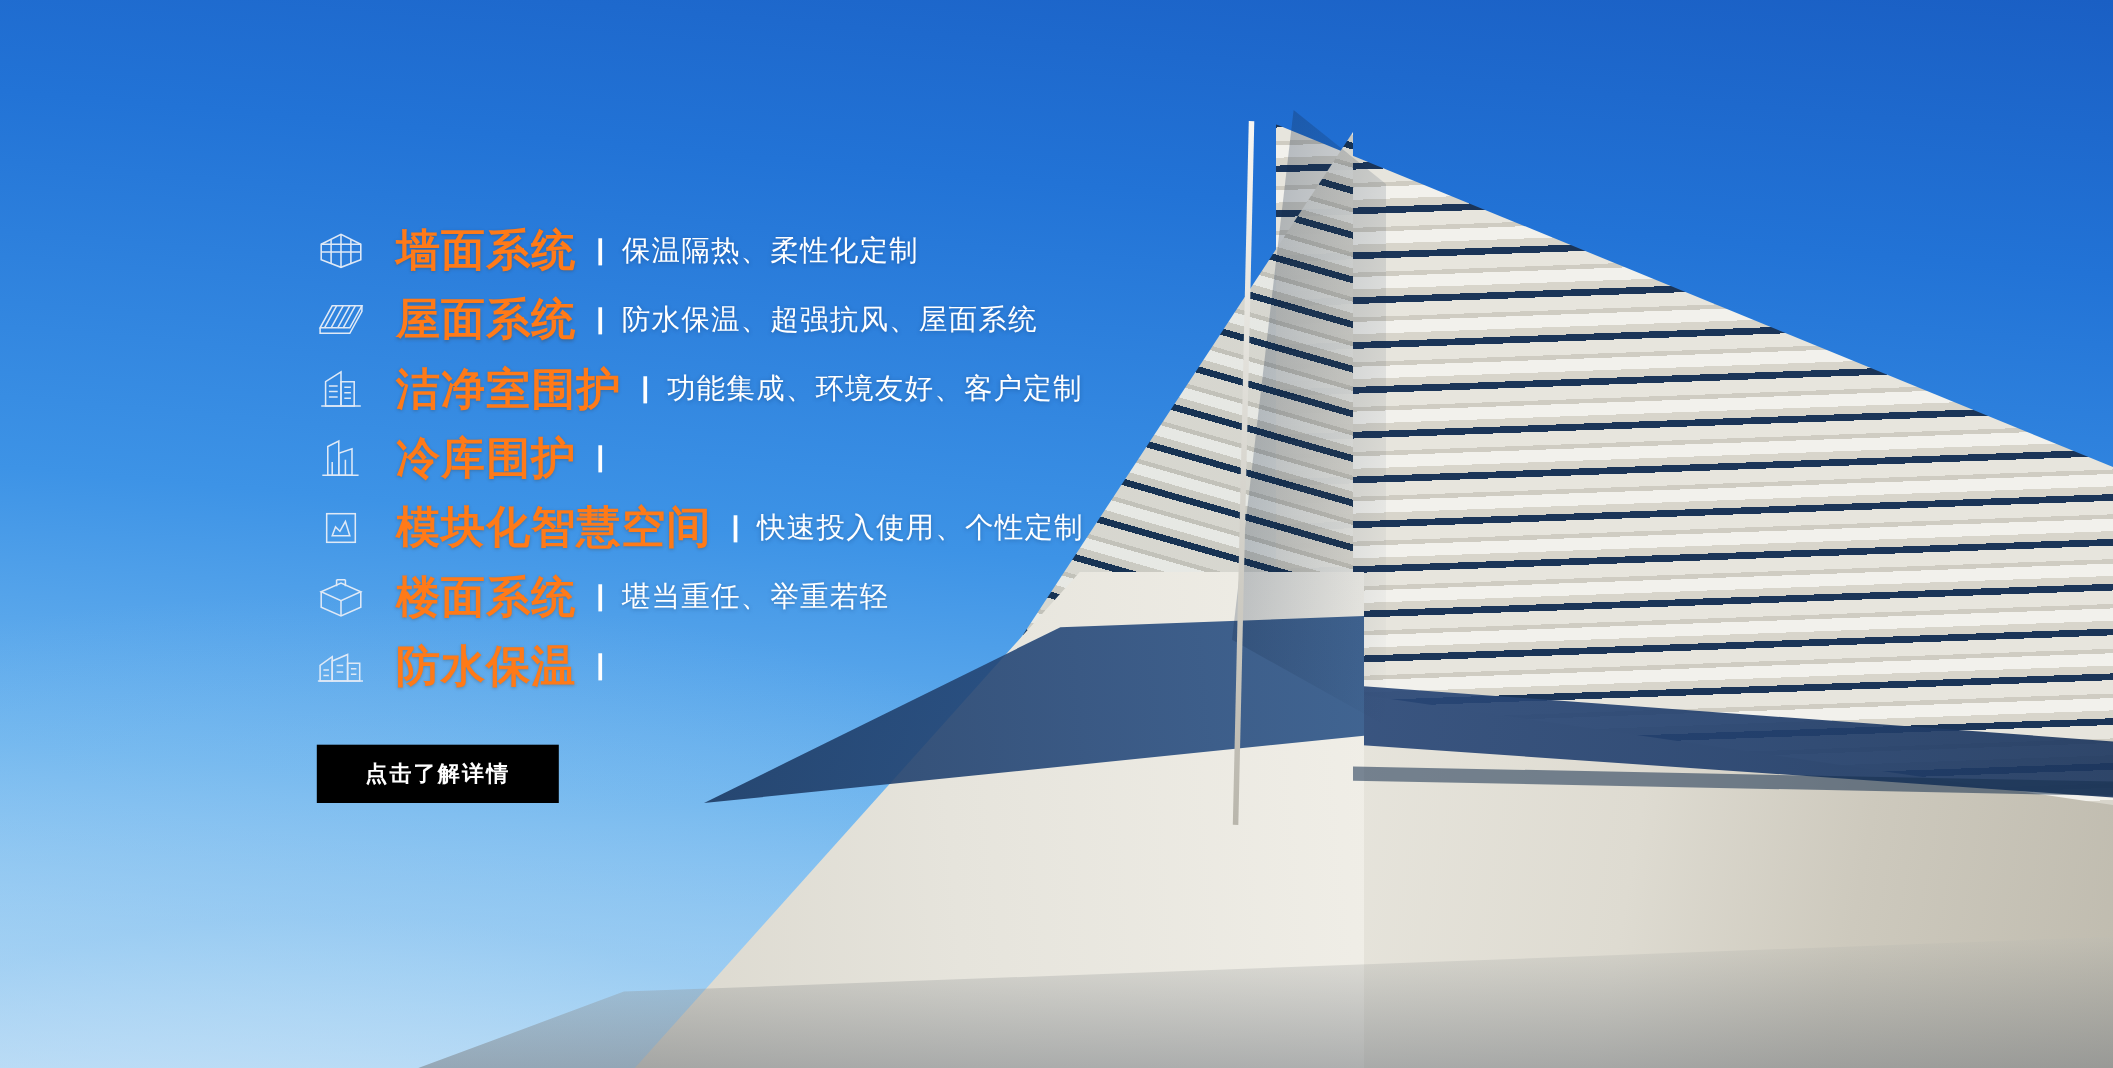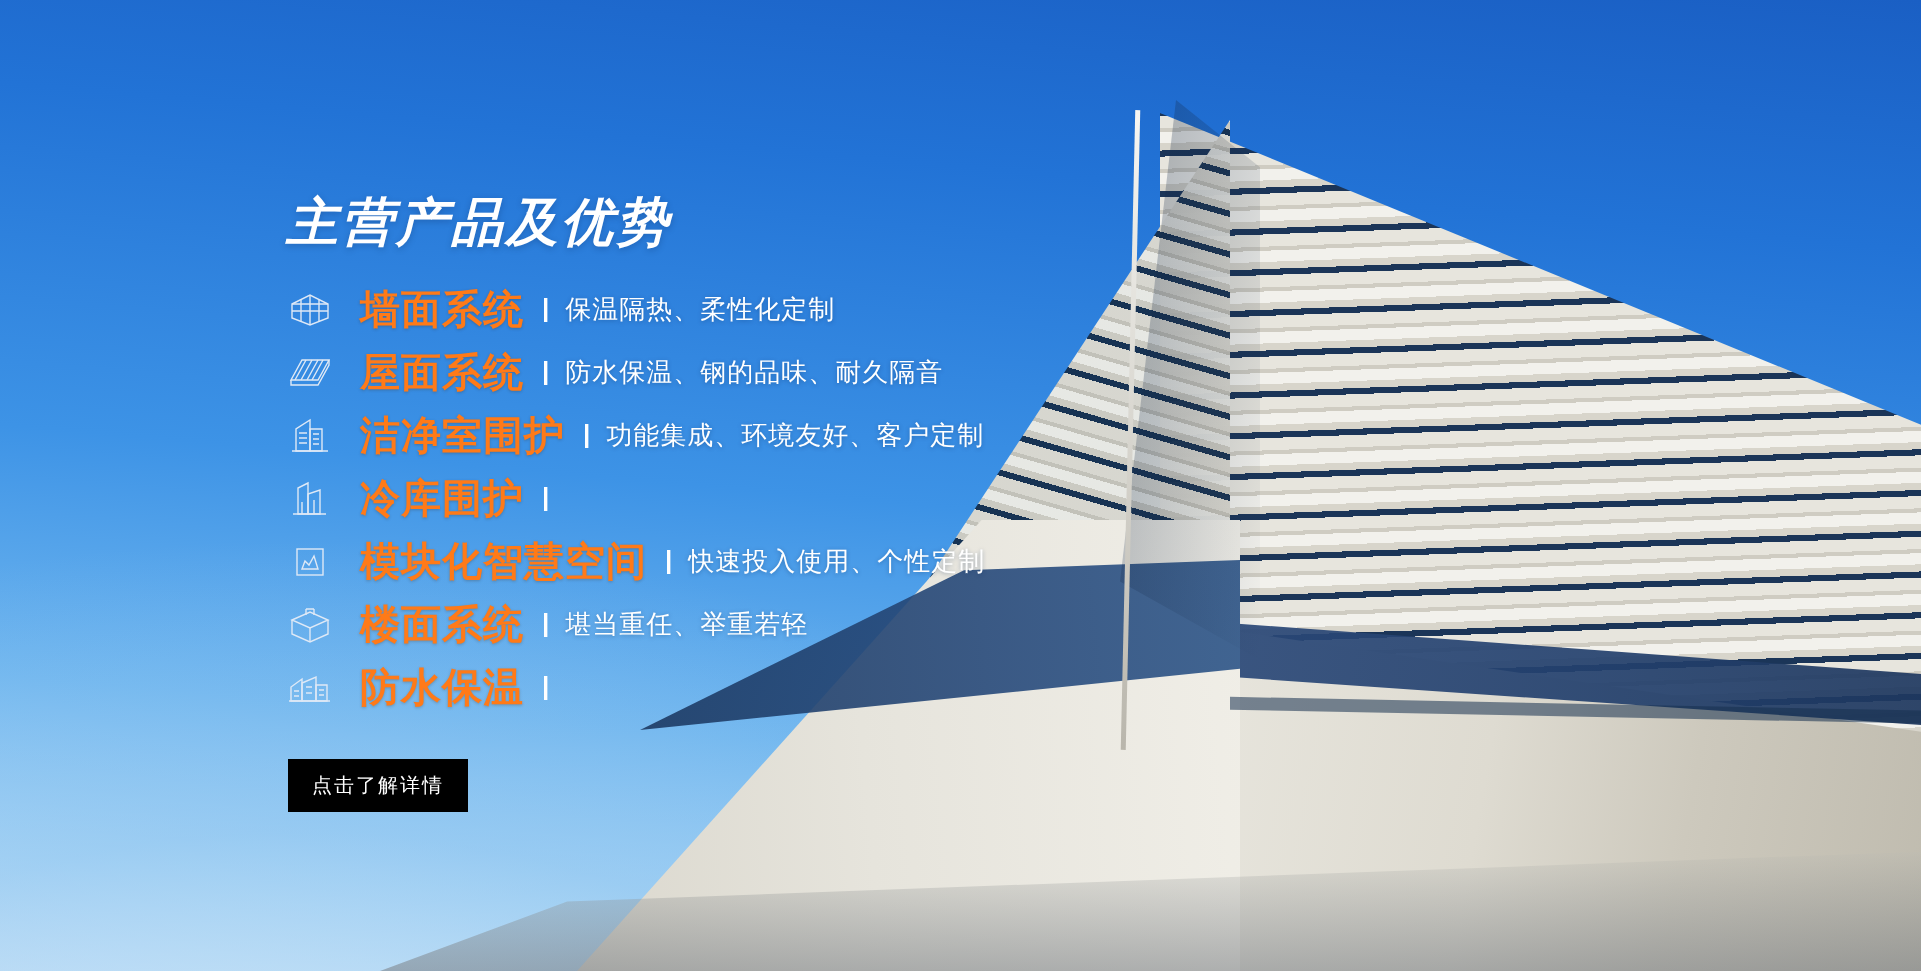--- a/index.html
+++ b/index.html
@@ -167,24 +167,25 @@
   }
 
   #cta-button {
     display:inline-block;
     margin-top:40px;
     margin-left:2px;
     background:#000000;
     color:#ffffff;
     font-size:20px;
     letter-spacing:2px;
-    padding:13px 24px;
+    padding:13px 44px;
     border:none;
     cursor:pointer;
     font-family:inherit;
+    font-weight:bold;
   }
 </style>
 </head>
 <body>
 
 <div id="hero">
 
   <div class="sky-glow"></div>
 
   <div class="building">
@@ -195,21 +196,20 @@
     <div class="bld-left-wall"></div>
     <div class="bld-left-blue"></div>
     <div class="bld-apex-shadow"></div>
     <div class="bld-right-strip"></div>
     <div class="bld-edge"></div>
     <div class="bld-ground"></div>
   </div>
 
   <div id="content">
 
-    <h1 id="page-title">主营产品及优势</h1>
 
     <div class="feature-list">
 
       <div class="feature-row">
         <span class="feature-icon">
           <svg width="44" height="38" viewBox="0 0 44 38" fill="none" stroke="#dfe9f6" stroke-width="1.4">
             <path d="M4 13 L22 4 L40 13 L40 27 L22 34 L4 27 Z"></path>
             <path d="M4 13 L40 13 M22 4 L22 34 M4 20 L40 20 M13 9 L13 30 M31 9 L31 30"></path>
           </svg>
         </span>
@@ -221,21 +221,21 @@
       <div class="feature-row">
         <span class="feature-icon">
           <svg width="44" height="38" viewBox="0 0 44 38" fill="none" stroke="#dfe9f6" stroke-width="1.4">
             <path d="M14 6 L41 6 L30 26 L3 26 Z"></path>
             <path d="M3 26 L3 31 L30 31 L41 11 L41 6"></path>
             <path d="M18 6 L7 26 M24 6 L13 26 M30 6 L19 26 M35 6 L24 26"></path>
           </svg>
         </span>
         <span class="feature-name">屋面系统</span>
         <span class="feature-sep">|</span>
-        <span class="feature-desc">防水保温、钢的品味、耐久隔音</span>
+        <span class="feature-desc">防水保温、超强抗风、屋面系统</span>
       </div>
 
       <div class="feature-row">
         <span class="feature-icon">
           <svg width="44" height="38" viewBox="0 0 44 38" fill="none" stroke="#dfe9f6" stroke-width="1.4">
             <path d="M8 34 L8 12 L22 3 L22 34 Z"></path>
             <path d="M22 34 L22 12 L34 12 L34 34 Z"></path>
             <path d="M11 16 L19 16 M11 21 L19 21 M11 26 L19 26 M25 17 L31 17 M25 22 L31 22 M25 27 L31 27"></path>
             <path d="M4 34 L40 34"></path>
           </svg>

